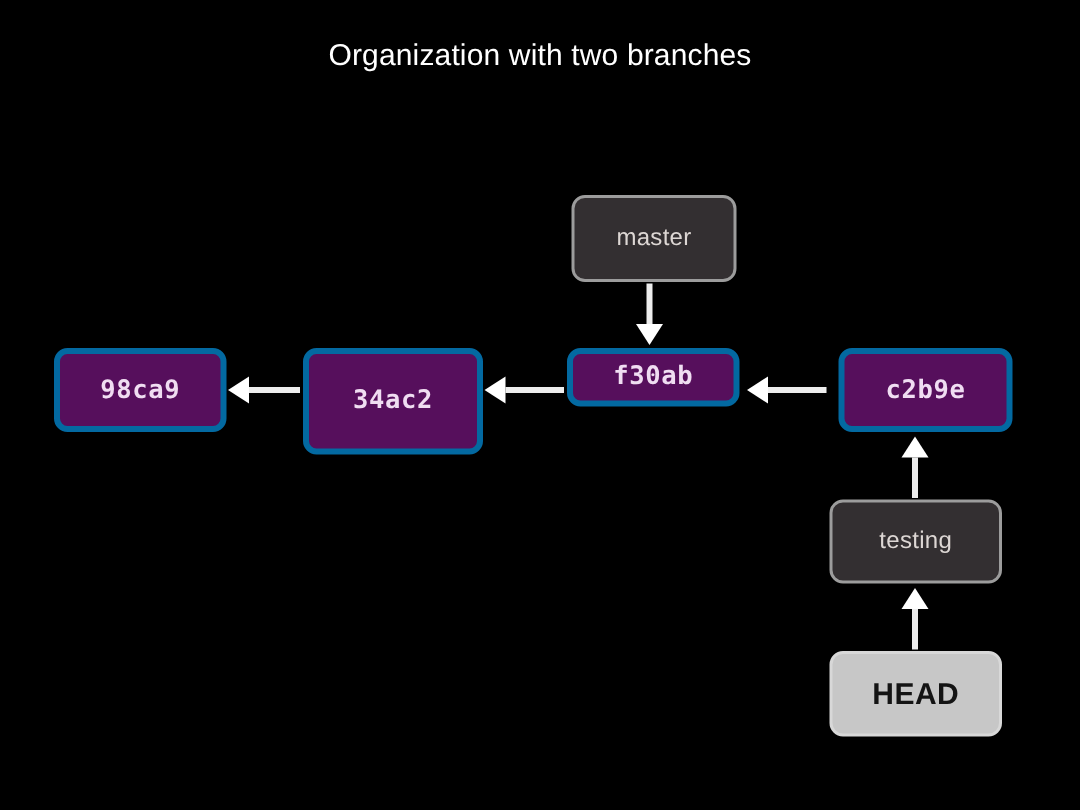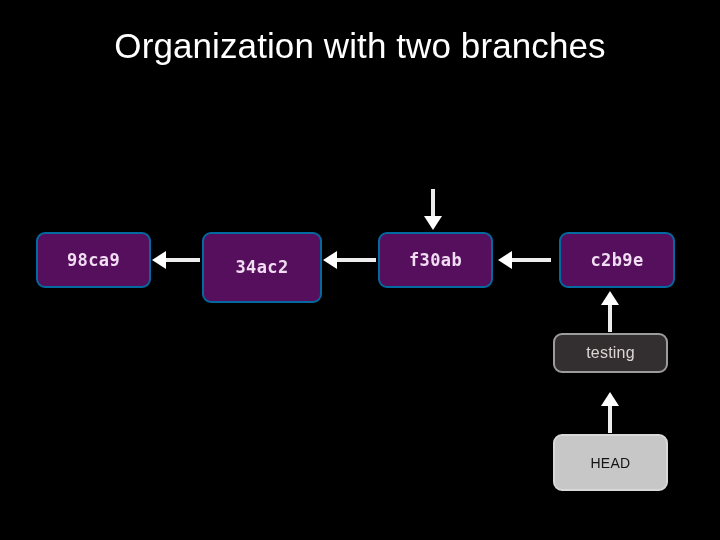--- a/index.html
+++ b/index.html
@@ -24,21 +24,21 @@
   }
 
   
   #slide-title {
     position: absolute;
     left: 0;
     top: 26px;
     width: 720px;
     text-align: center;
     color: #ffffff;
-    font-size: 35px;
+    font-size: 20px;
     font-weight: 400;
     letter-spacing: 0.1px;
     font-family: "Liberation Sans", sans-serif;
     white-space: nowrap;
   }
 
   
   #diagram {
     position: absolute;
     left: 0;
@@ -67,21 +67,21 @@
   }
 
   .node-label {
     line-height: 1;
     white-space: nowrap;
   }
 
   
   .node.commit {
     background: #560f5c;
-    border: 2px solid #0369a1;
+    border: 4px solid #0369a1;
     box-shadow: 0 0 0 0.5px rgba(0,0,0,0.4);
   }
   .node.commit .node-label {
     color: #f0ddf2;
     font-family: "DejaVu Sans Mono", "Liberation Mono", monospace;
     font-size: 17px;
     font-weight: 700;
     letter-spacing: 0.4px;
   }
 
@@ -99,32 +99,32 @@
   }
 
   
   .node.head {
     background: #c7c7c7;
     border: 2px solid #d8d8d8;
   }
   .node.head .node-label {
     color: #141414;
     font-family: "Liberation Sans", sans-serif;
-    font-size: 14px;
-    font-weight: 400;
+    font-size: 20px;
+    font-weight: 700;
     letter-spacing: 0.3px;
   }
 
   
   #node-98ca9   { left: 36px;  top: 232px; width: 115px; height: 56px; }
   #node-34ac2   { left: 202px; top: 232px; width: 120px; height: 71px; }
-  #node-f30ab   { left: 378px; top: 232px; width: 115px; height: 56px; }
+  #node-f30ab   { left: 378px; top: 232px; width: 115px; height: 39px; }
   #node-c2b9e   { left: 559px; top: 232px; width: 116px; height: 56px; }
   #node-master  { left: 381px; top: 130px; width: 110px; height: 58px; }
-  #node-testing { left: 553px; top: 333px; width: 115px; height: 40px; }
+  #node-testing { left: 553px; top: 333px; width: 115px; height: 56px; }
   #node-head    { left: 553px; top: 434px; width: 115px; height: 57px; }
 </style>
 </head>
 <body>
 
 <div id="slide">
 
   <div id="slide-title">Organization with two branches</div>
 
   <div id="diagram">
@@ -176,20 +176,23 @@
     </div>
 
     <div class="node commit" id="node-f30ab">
       <span class="node-label">f30ab</span>
     </div>
 
     <div class="node commit" id="node-c2b9e">
       <span class="node-label">c2b9e</span>
     </div>
 
+    <div class="node branch" id="node-master">
+      <span class="node-label">master</span>
+    </div>
 
     <div class="node branch" id="node-testing">
       <span class="node-label">testing</span>
     </div>
 
     <div class="node head" id="node-head">
       <span class="node-label">HEAD</span>
     </div>
 
   </div>

